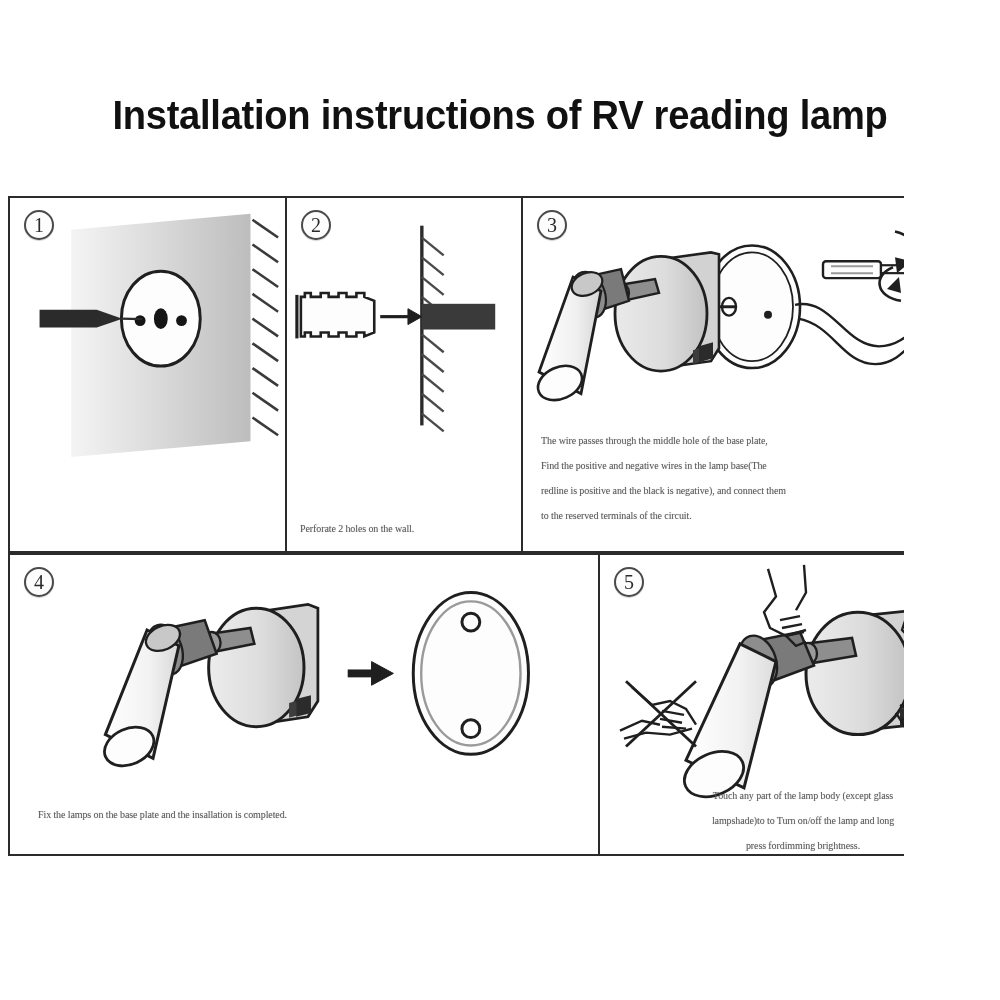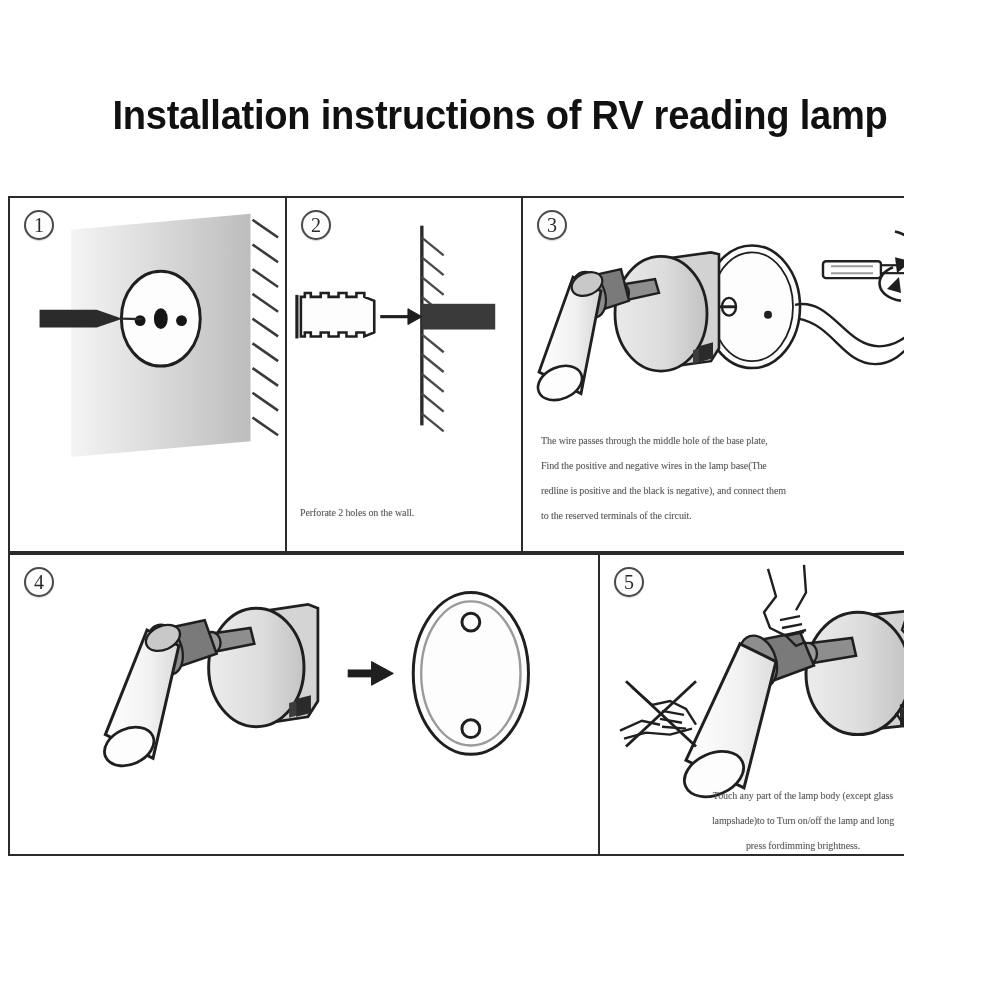--- a/index.html
+++ b/index.html
@@ -76,21 +76,21 @@
     position: absolute;
     color: #5a5a5a;
     font-family: Liberation Serif, serif;
     font-size: 10px;
     line-height: 25px;
     letter-spacing: -0.1px;
     white-space: pre-line;
     text-shadow: 0 0 1px rgba(90,90,90,0.35);
   }
   #cap1 { left: 12px; top: 247px; width: 262px; }
-  #cap2 { left: 13px; top: 302px; width: 222px; }
+  #cap2 { left: 13px; top: 318px; width: 222px; }
   #cap3 { left: 18px; top: 230px; width: 446px; }
   #cap4 { left: 28px; top: 247px; width: 540px; }
   #cap5 { left: 18px; top: 228px; width: 370px; text-align: center; }
 
   .art { position: absolute; left: 0; top: 0; width: 100%; height: 100%; }
   .art svg { display: block; width: 100%; height: 100%; }
 </style>
 </head>
 <body>
 
@@ -322,20 +322,21 @@
             <polygon points="364,108 386,120 364,132"></polygon>
           </g>
 
           <ellipse cx="464" cy="120" rx="58" ry="82" fill="#fdfdfd" stroke="#1f1f1f" stroke-width="3"></ellipse>
           <ellipse cx="464" cy="120" rx="50" ry="73" fill="none" stroke="#9a9a9a" stroke-width="2.4"></ellipse>
           <circle cx="464" cy="68" r="9" fill="#fdfdfd" stroke="#1f1f1f" stroke-width="3"></circle>
           <circle cx="464" cy="176" r="9" fill="#fdfdfd" stroke="#1f1f1f" stroke-width="3"></circle>
         </svg>
       </div>
       <div class="step-num">4</div>
+      <div id="cap4" class="caption">Fix the lamps on the base plate and the insallation is completed.</div>
     </div>
 
     <div id="panel5" class="panel bdr-t bdr-b">
       <div class="art">
         <svg viewBox="0 0 392 303" preserveAspectRatio="none">
           <defs>
             <linearGradient id="shadeG5" x1="0" y1="0" x2="1" y2="0">
               <stop offset="0%" stop-color="#ffffff"></stop>
               <stop offset="60%" stop-color="#f2f2f2"></stop>
               <stop offset="100%" stop-color="#dcdcdc"></stop>

